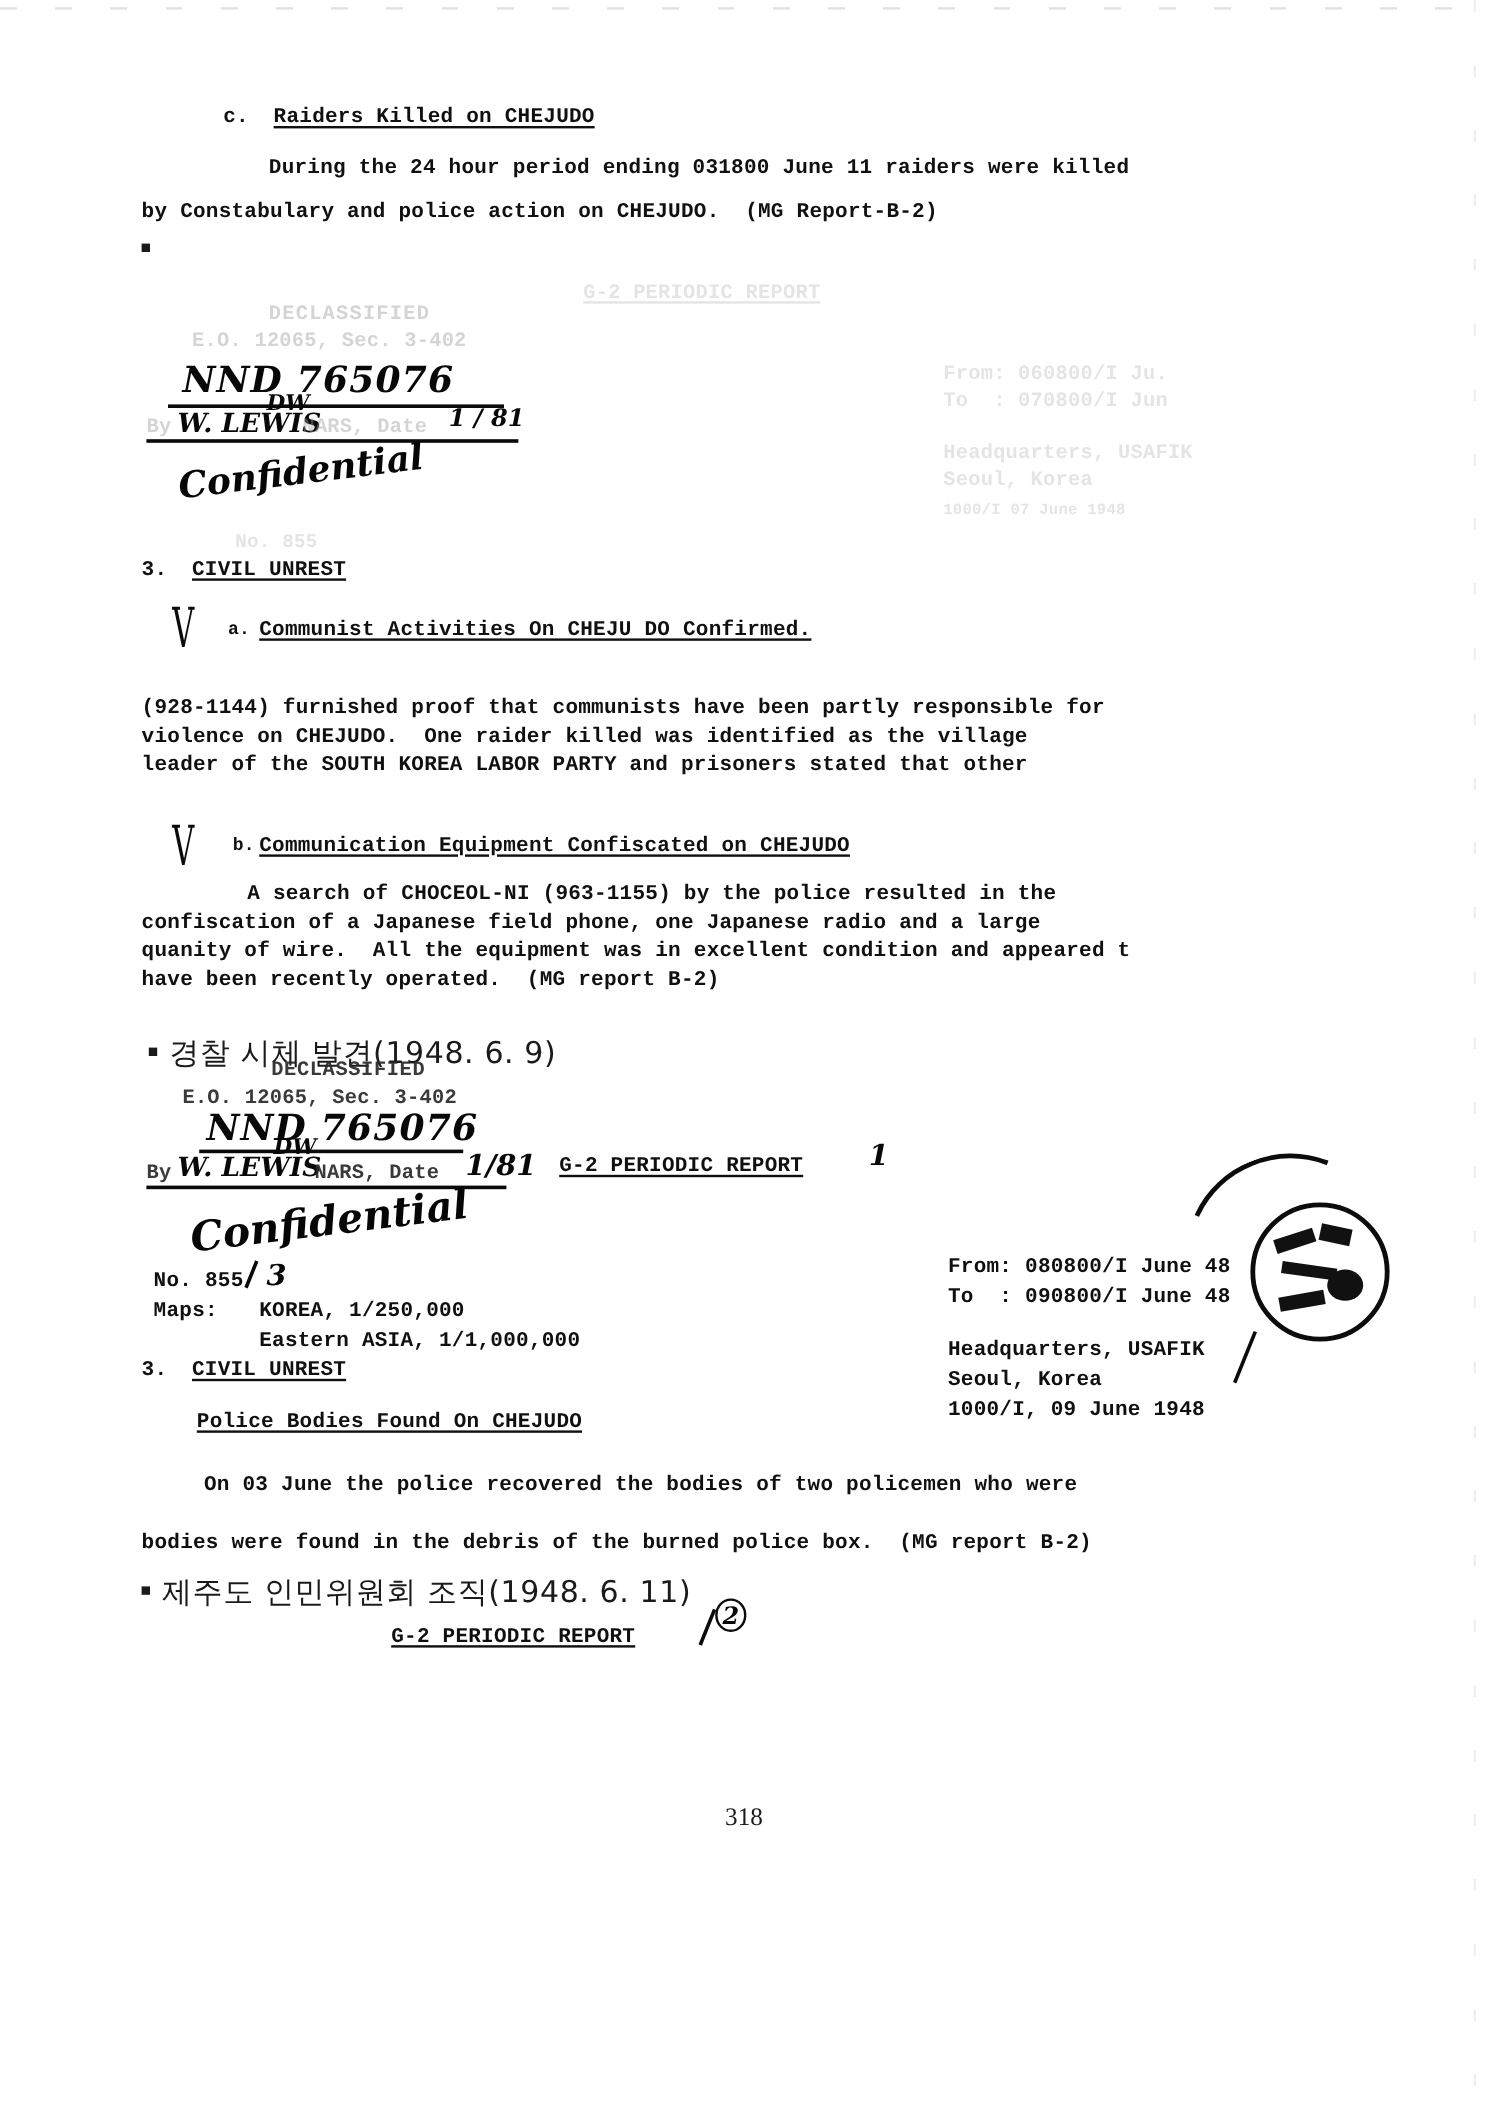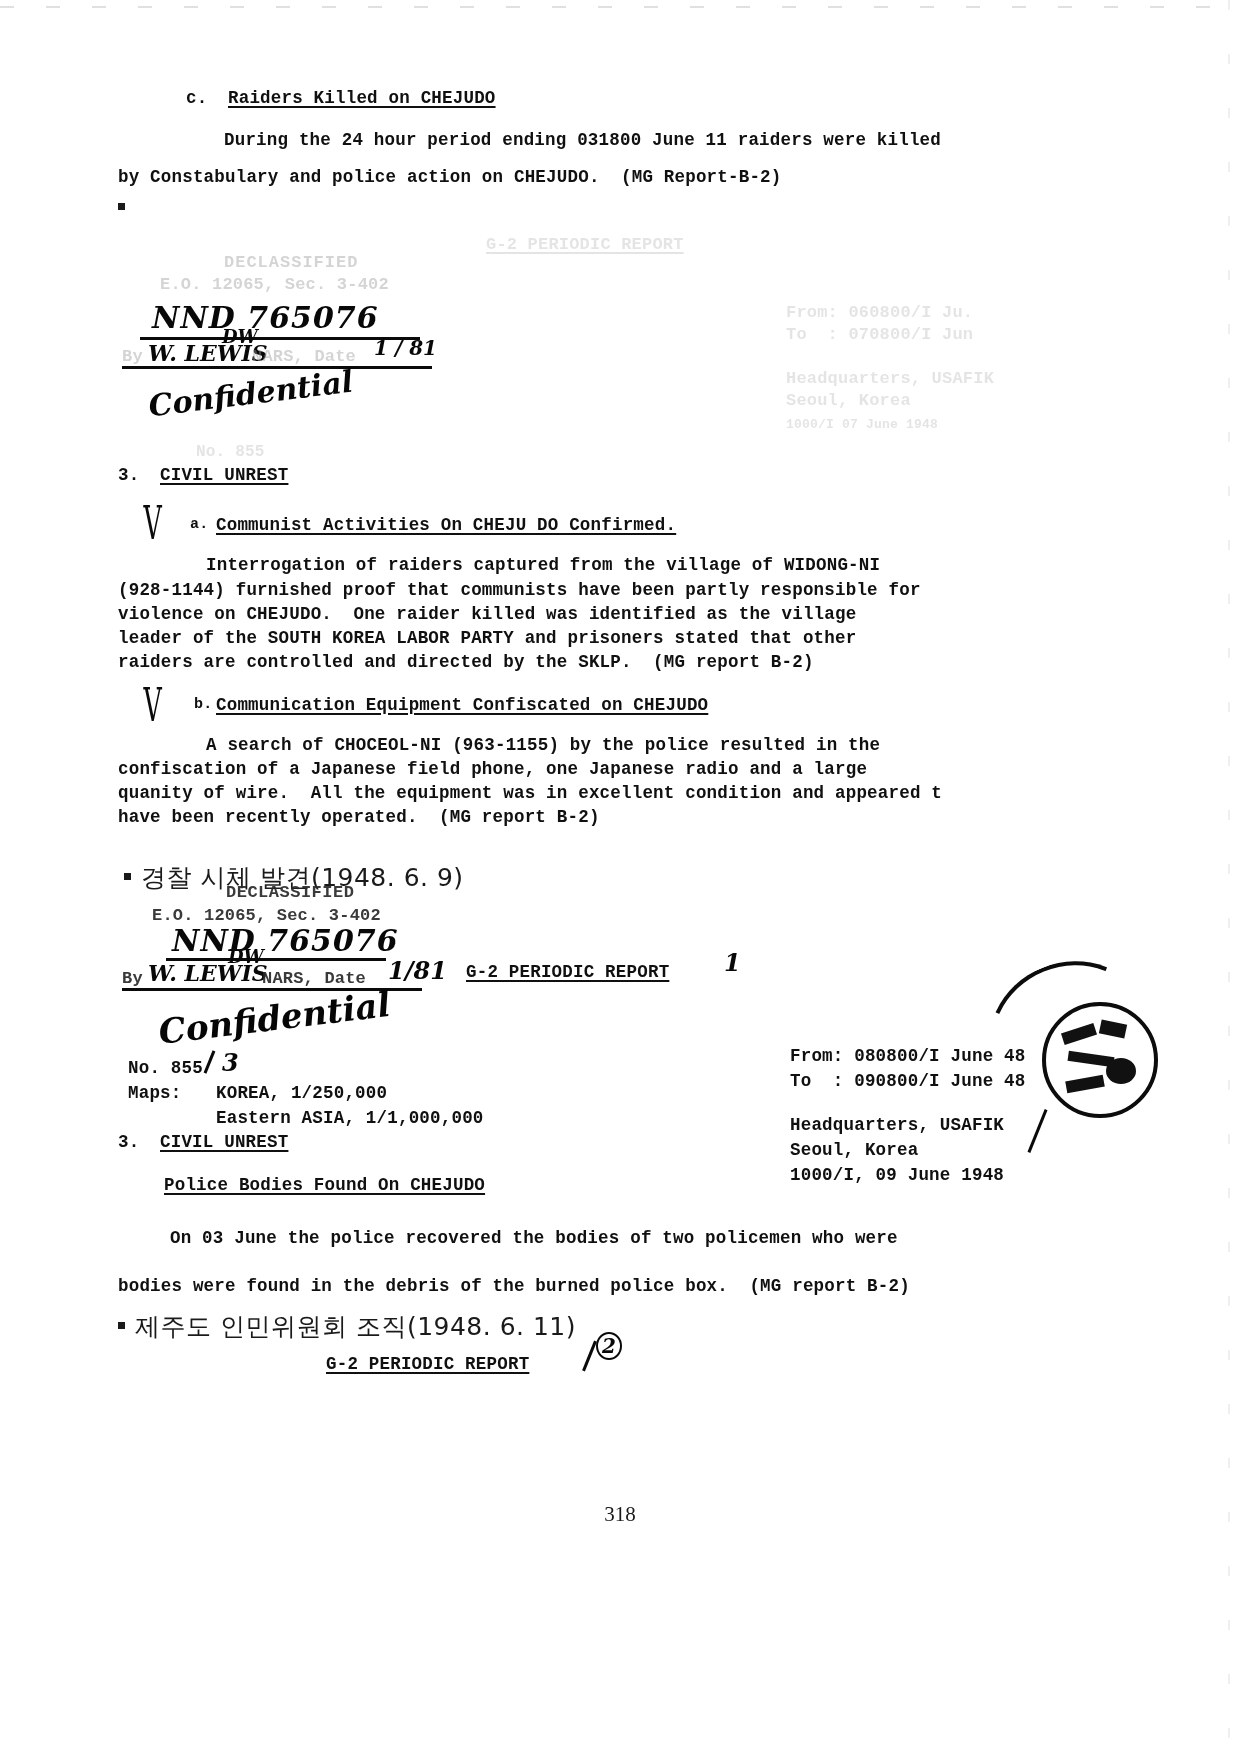--- a/index.html
+++ b/index.html
@@ -171,25 +171,23 @@
   <div class="tw vghost" style="left:786px; top:388px; font-size:17px;">Seoul, Korea</div>
   <div class="tw vghost" style="left:786px; top:412px; font-size:13px;text-align:center;">1000/I 07 June 1948</div>
 
   <div class="tw" style="left:118px; top:463px;">3.</div>
   <div class="tw ul" style="left:160px; top:463px;">CIVIL UNREST</div>
 
   <div class="checkmark" style="left:136px; top:496px;">V</div>
   <div class="tw" style="left:190px; top:512px; font-size:15px;">a.</div>
   <div class="tw ul" style="left:216px; top:513px;">Communist Activities On CHEJU DO Confirmed.</div>
 
-  <div class="tw" style="left:206px; top:553px;">Interrogation of raiders captured from the village of WIDONG-NI</div>
   <div class="tw" style="left:118px; top:578px;">(928-1144) furnished proof that communists have been partly responsible for</div>
   <div class="tw" style="left:118px; top:602px;">violence on CHEJUDO.  One raider killed was identified as the village</div>
   <div class="tw" style="left:118px; top:626px;">leader of the SOUTH KOREA LABOR PARTY and prisoners stated that other</div>
-  <div class="tw" style="left:118px; top:650px;">raiders are controlled and directed by the SKLP.  (MG report B-2)</div>
 
   <div class="checkmark" style="left:136px; top:678px;">V</div>
   <div class="tw" style="left:194px; top:692px; font-size:15px;">b.</div>
   <div class="tw ul" style="left:216px; top:693px;">Communication Equipment Confiscated on CHEJUDO</div>
 
   <div class="tw" style="left:206px; top:733px;">A search of CHOCEOL-NI (963-1155) by the police resulted in the</div>
   <div class="tw" style="left:118px; top:757px;">confiscation of a Japanese field phone, one Japanese radio and a large</div>
   <div class="tw" style="left:118px; top:781px;">quanity of wire.  All the equipment was in excellent condition and appeared t</div>
   <div class="tw" style="left:118px; top:805px;">have been recently operated.  (MG report B-2)</div>
 

